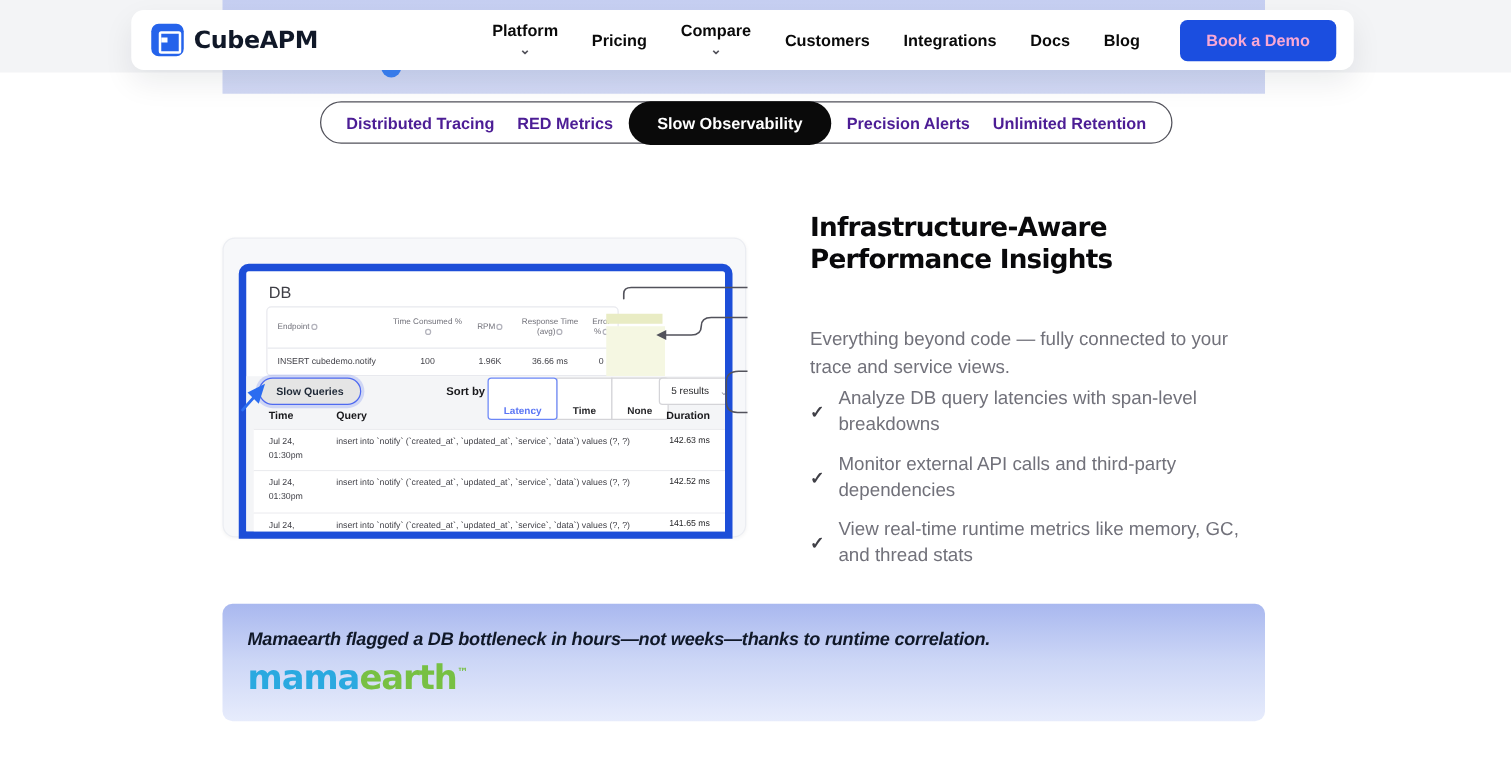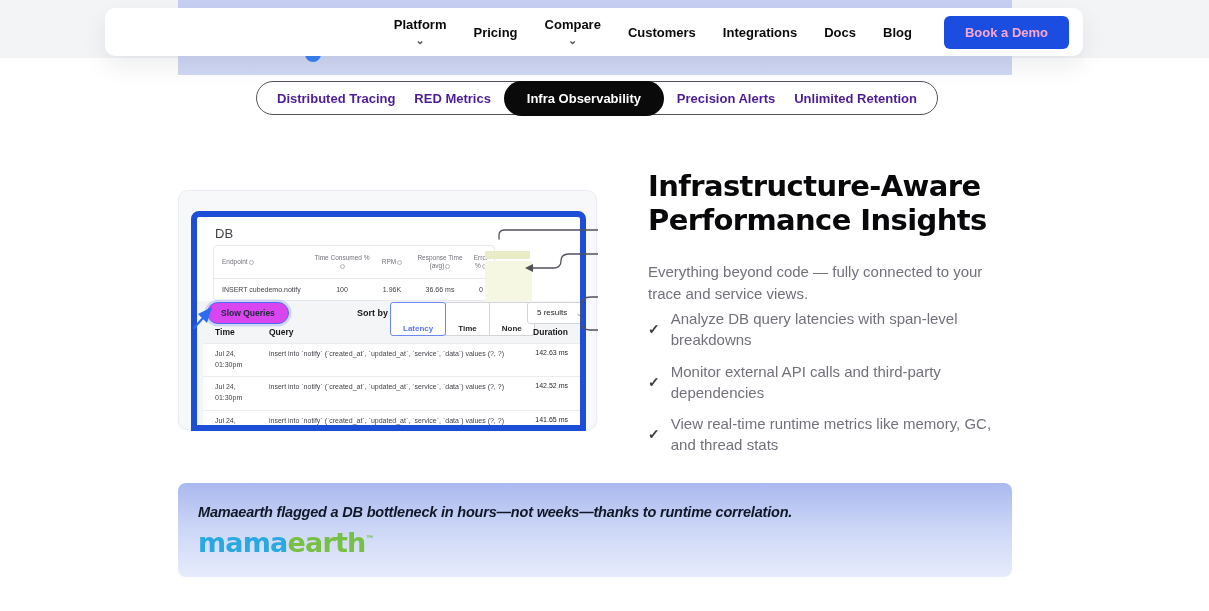--- a/index.html
+++ b/index.html
@@ -48,21 +48,21 @@
   .info-dot { display:inline-block; width:5px; height:5px; border:1px solid #b3b3bc; border-radius:50%; vertical-align:middle; margin-left:1px; }
   .ep-row { display:grid; grid-template-columns:98px 60px 40px 56px 26px; align-items:center; height:21px; }
   .ep-cell { font-size:7px; color:#3f3f46; text-align:center; }
   .ep-cell:first-child { text-align:left; padding-left:8px; }
 
   .hl-strip { position:absolute; left:288px; top:34px; width:45px; height:8px; background:#e9ecc4; }
   .hl-block { position:absolute; left:288px; top:44px; width:47px; height:40px; background:#f5f7e2; }
 
   .gray-zone { position:absolute; left:0; top:84px; width:395px; height:136px; background:#f4f5f7; }
 
-  .slowq-btn { position:absolute; left:10px; top:85px; height:22px; padding:0 13px; background:#d946ef;
+  .slowq-btn { position:absolute; left:10px; top:85px; height:22px; padding:0 13px; background:#e5e5e5;
     border:1.5px solid #4f6af0; border-radius:12px; font-size:8.5px; font-weight:700; color:#1f2937;
     line-height:19px; box-shadow:0 0 0 2.5px rgba(79,106,240,.22); cursor:pointer; }
   .sortby { position:absolute; left:160px; top:91px; font-size:9px; font-weight:700; color:#18181b; }
   .seg { position:absolute; left:193px; top:85px; display:flex; height:22px; }
   .seg-btn { background:#ffffff; border:1px solid #d4d4d8; font-size:8px; font-weight:600; color:#27272a;
     padding:16px 12px; line-height:20px; margin-left:-1px; cursor:pointer; }
   .seg-btn.first { margin-left:0; border-radius:3px 0 0 3px; }
   .seg-btn.last { border-radius:0 3px 3px 0; }
   .seg-btn.active { border:1px solid #6b86f7; color:#5b76f5; z-index:2; border-radius:3px; }
   .res-select { position:absolute; left:330px; top:85px; width:63px; height:22px; background:#ffffff;
@@ -79,21 +79,21 @@
     border-bottom:1px solid #ebecef; padding:5px 12px; min-height:34px; align-items:start; }
   .q-row:first-child { border-top:1px solid #ebecef; }
   .q-time { font-size:7px; color:#3f3f46; line-height:1.5; }
   .q-sql { font-size:7px; color:#3f3f46; line-height:1.5; }
   .q-dur { font-size:7px; color:#27272a; text-align:right; }
 
   .callouts { position:absolute; left:0; top:0; width:419px; height:240px; z-index:5; pointer-events:none; }
 
   
   .content-title { position:absolute; left:648px; top:170px; width:350px; font-family:"DejaVu Sans", sans-serif;
-    font-size:29px; font-weight:800; color:#09090b; line-height:1.17; letter-spacing:-0.6px; }
+    font-size:21px; font-weight:800; color:#09090b; line-height:1.17; letter-spacing:-0.6px; }
   .content-desc { position:absolute; left:648px; top:261px; width:368px; font-size:15px; color:#71717a; line-height:1.45; }
   .bullets { position:absolute; left:648px; top:308px; width:362px; list-style:none; }
   .bullet { display:flex; align-items:center; gap:11px; margin-bottom:10px; }
   .check { font-size:14px; font-weight:700; color:#3f3f46; flex:0 0 auto; }
   .bullet-text { font-size:15px; color:#71717a; line-height:1.42; }
 
   
   .banner { position:absolute; left:178px; top:483px; width:834px; height:94px; border-radius:8px;
     background:linear-gradient(180deg,#a9b8ef 0%,#ccd6f6 48%,#e7ecfc 100%);text-align:right; }
   .quote { position:absolute; left:20px; top:21px; font-size:14.5px; font-weight:700; font-style:italic;
@@ -105,20 +105,24 @@
   .me-tm { font-size:9px; color:#77c043; vertical-align:super; font-weight:700; }
 </style>
 </head>
 <body>
 
 <div class="top-strip"></div>
 <div class="peri-block"></div>
 <div class="peek-dot"></div>
 
 <div class="navbar">
+  <div class="brand">
+    <div class="brand-mark"></div>
+    <div class="brand-name">CubeAPM</div>
+  </div>
   <div class="nav-links">
     <div class="nav-link">
       <span>Platform</span>
       <span class="chev">⌄</span>
     </div>
     <div class="nav-link">
       <span>Pricing</span>
     </div>
     <div class="nav-link">
       <span>Compare</span>
@@ -136,21 +140,21 @@
     <div class="nav-link">
       <span>Blog</span>
     </div>
   </div>
   <button class="cta-btn">Book a Demo</button>
 </div>
 
 <div class="tabbar">
   <div class="tab">Distributed Tracing</div>
   <div class="tab">RED Metrics</div>
-  <div class="tab active">Infra Observability</div>
+  <div class="tab active">Slow Observability</div>
   <div class="tab">Precision Alerts</div>
   <div class="tab">Unlimited Retention</div>
 </div>
 
 <div class="shot-card">
   <div class="shot-panel">
     <div class="db-title">DB</div>
 
     <div class="ep-table">
       <div class="ep-head">

